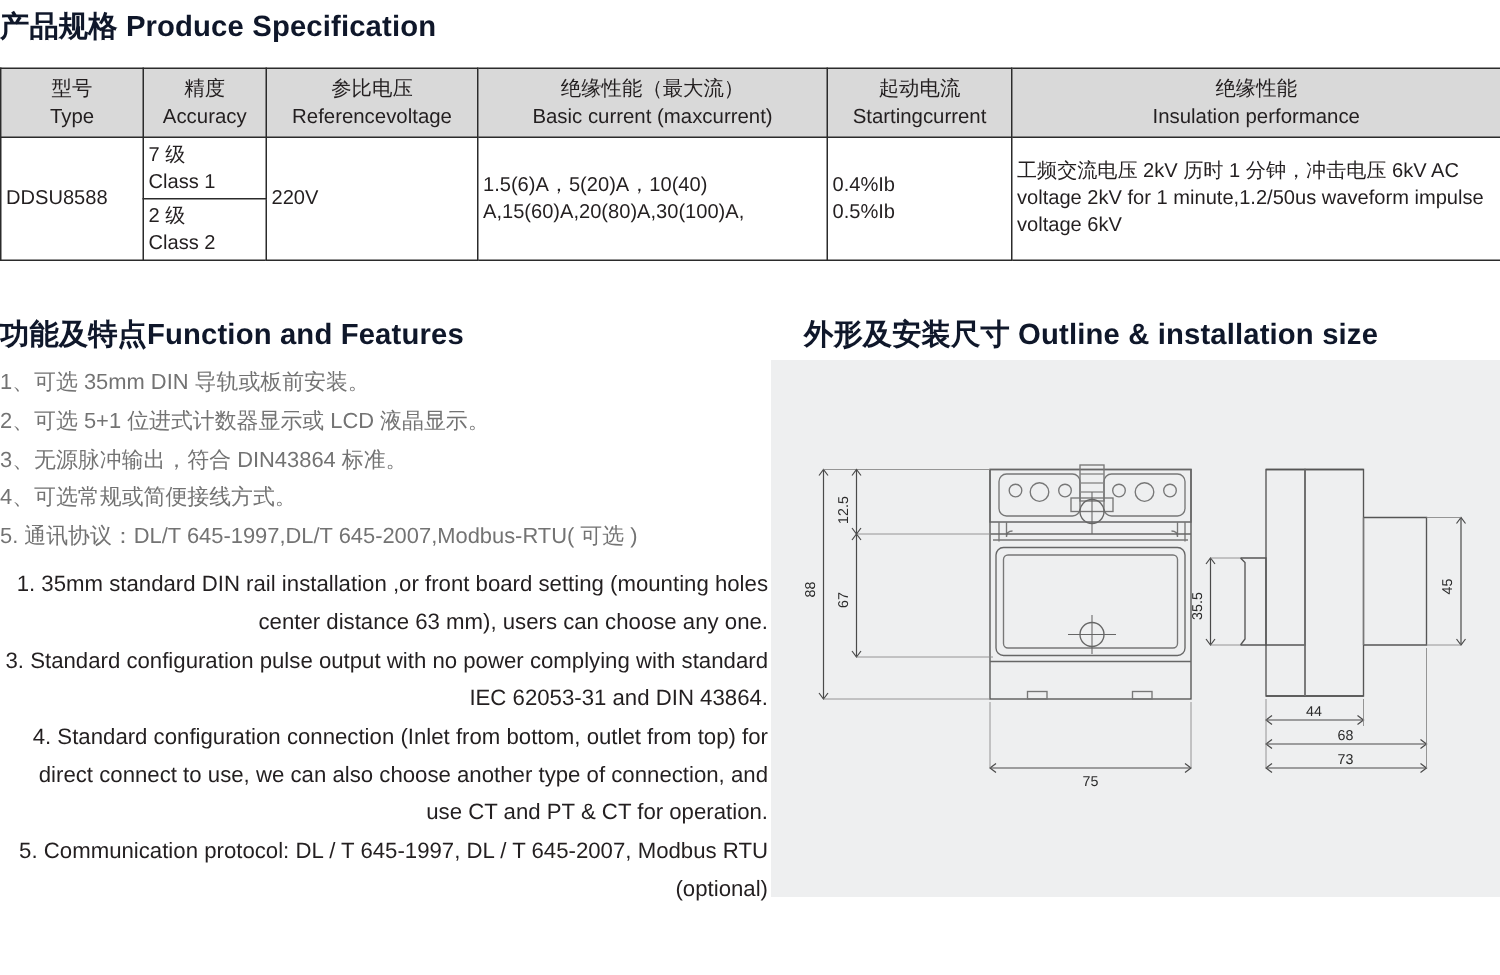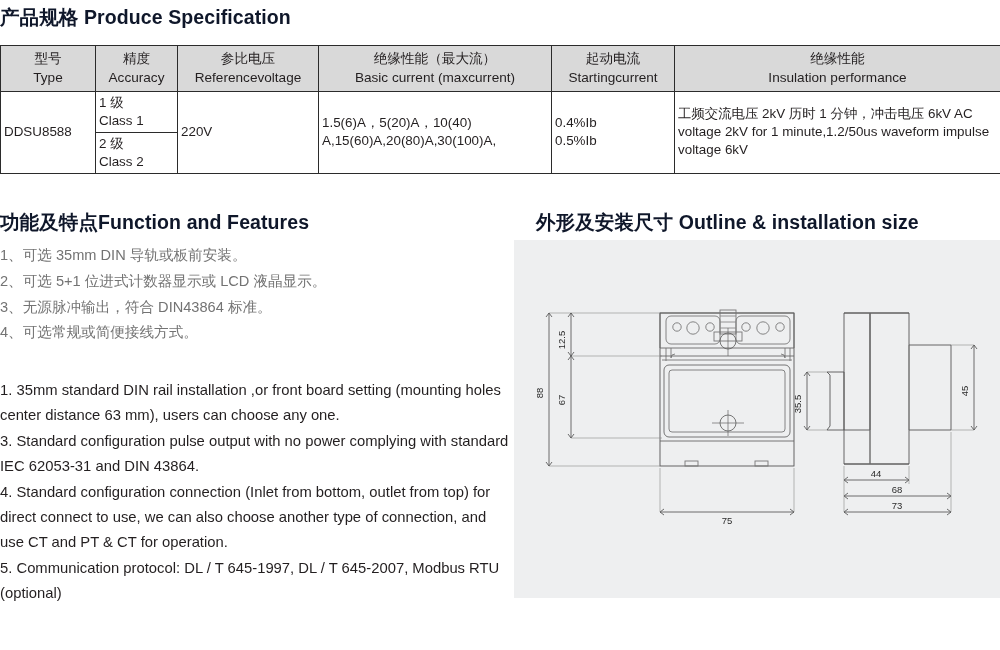--- a/index.html
+++ b/index.html
@@ -64,21 +64,21 @@
     white-space: nowrap;
     color: #737373;
   }
   #features-en {
     position: absolute; left: 0px; top: 378px; width: 512px;
   }
   #features-en .li {
     font-size: 14.8px;
     line-height: 25.4px;
     color: #231f20;
-    text-align: left;
+    text-align: right;
   }
 
   
   #drawing-panel {
     position: absolute;
     left: 514px; top: 240px;
     width: 486px; height: 358px;
     background: #eeeff0;
   }
   #drawing-svg { display: block; width: 486px; height: 358px; }
@@ -124,21 +124,21 @@
         <th>
           <span class="cn">绝缘性能</span>
           <span class="en">Insulation performance</span>
         </th>
       </tr>
     </thead>
     <tbody>
       <tr class="row-h">
         <td rowspan="2">DDSU8588</td>
         <td class="cell-2line">
-          <span>1 级</span><br>
+          <span>7 级</span><br>
           <span>Class 1</span>
         </td>
         <td rowspan="2">220V</td>
         <td rowspan="2" id="cell-basic">
           <span>1.5(6)A，5(20)A，10(40)</span><br>
           <span>A,15(60)A,20(80)A,30(100)A,</span>
         </td>
         <td rowspan="2" id="cell-starting">
           <span>0.4%Ib</span><br>
           <span>0.5%Ib</span>
@@ -156,20 +156,21 @@
 
   <div class="sec-title" id="func-title">功能及特点Function and Features</div>
 
   <div class="sec-title" id="outline-title">外形及安装尺寸 Outline &amp; installation size</div>
 
   <div id="features-cn">
     <div class="li">1、可选 35mm DIN 导轨或板前安装。</div>
     <div class="li">2、可选 5+1 位进式计数器显示或 LCD 液晶显示。</div>
     <div class="li">3、无源脉冲输出，符合 DIN43864 标准。</div>
     <div class="li">4、可选常规或简便接线方式。</div>
+    <div class="li">5. 通讯协议：DL/T 645-1997,DL/T 645-2007,Modbus-RTU( 可选 )</div>
   </div>
 
   <div id="features-en">
     <div class="li">1. 35mm standard DIN rail installation ,or front board setting (mounting holes center distance 63 mm), users can choose any one.</div>
     <div class="li">3. Standard configuration pulse output with no power complying with standard IEC 62053-31 and DIN 43864.</div>
     <div class="li">4. Standard configuration connection (Inlet from bottom, outlet from top) for direct connect to use, we can also choose another type of connection, and use CT and PT &amp; CT for operation.</div>
     <div class="li">5. Communication protocol: DL / T 645-1997, DL / T 645-2007, Modbus RTU (optional)</div>
   </div>
 
   <div id="drawing-panel">

